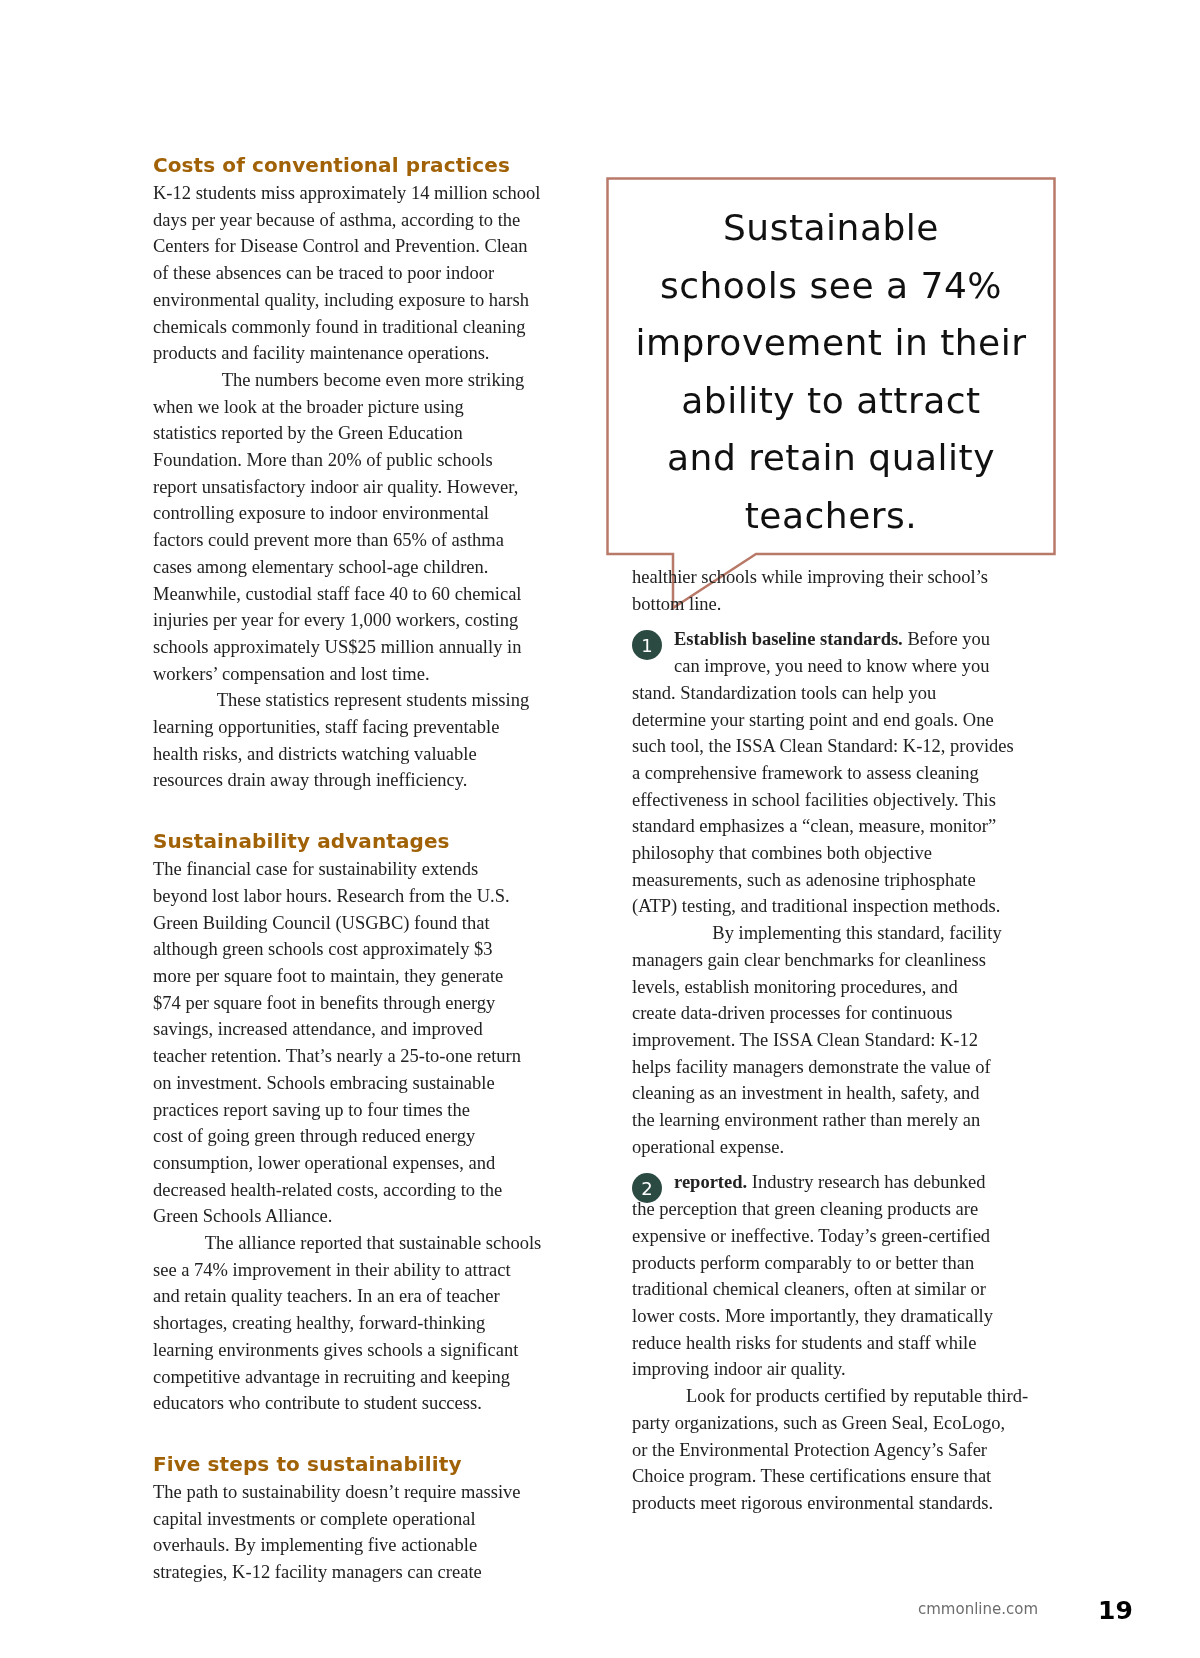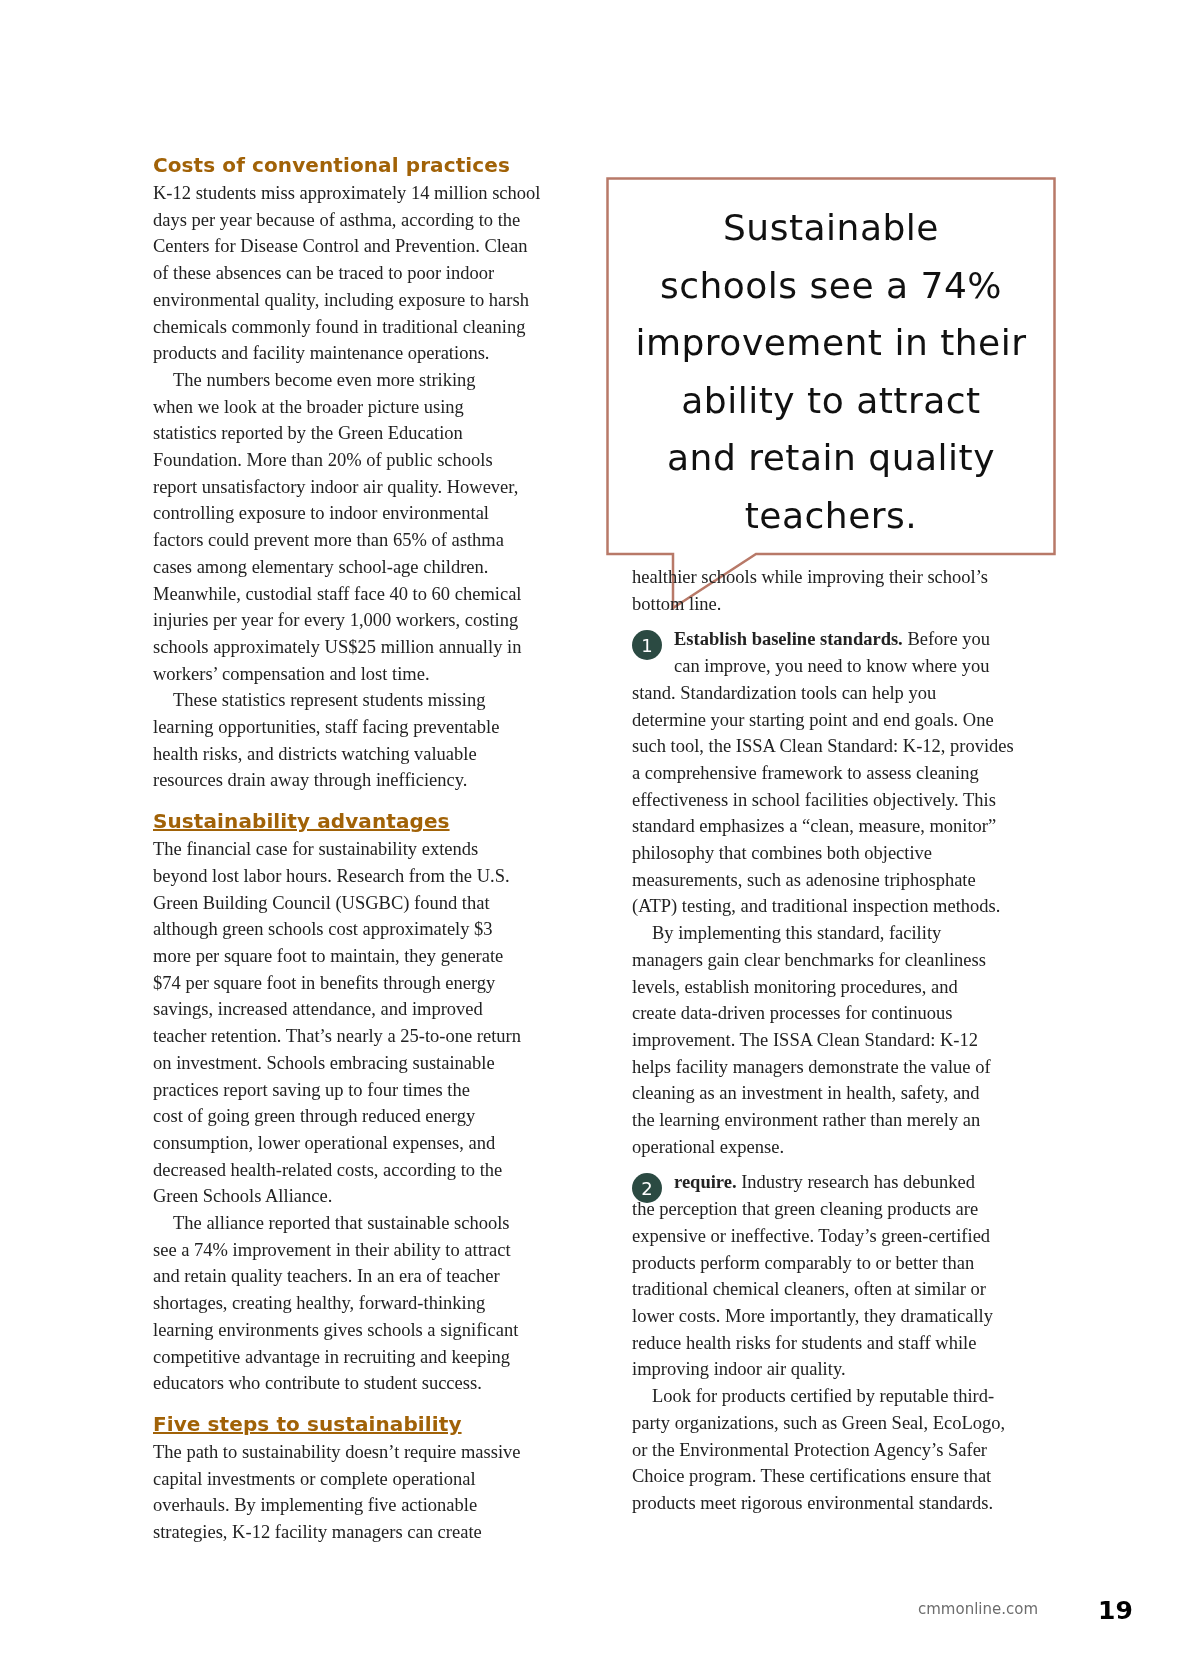--- a/index.html
+++ b/index.html
@@ -11,30 +11,30 @@
   .heading {
     font-family: "DejaVu Sans", sans-serif;
     font-weight: bold;
     font-size: 20px;
     color: #a16207;
     line-height: 30px;
     margin: 0;
     letter-spacing: 0.1px;
     white-space: nowrap;
   }
-  .heading.spaced { margin-top: 12px; text-decoration: underline; }
+  .heading.spaced { margin-top: 32px; }
   .line {
     font-family: "Liberation Serif", serif;
     font-size: 18.5px;
     color: #222;
     line-height: 26.7px;
     white-space: nowrap;
     margin: 0;
   }
-  .line.indent { padding-left: 20px; }
+  .line.indent { padding-left: 20px; text-align: center; }
   .line.hang { padding-left: 42px; }
   .lead { font-weight: bold; }
   .step-gap { height: 9px; }
   .step { position: relative; }
   .step-num {
     position: absolute; left: 0; top: 4px;
     width: 30px; height: 30px; border-radius: 50%;
     background: #2b4a42; color: #fff;
     font-family: "DejaVu Sans", sans-serif; font-size: 18px;
     display: flex; align-items: center; justify-content: center;
@@ -166,21 +166,21 @@
       <p class="line">improvement. The ISSA Clean Standard: K-12</p>
       <p class="line">helps facility managers demonstrate the value of</p>
       <p class="line">cleaning as an investment in health, safety, and</p>
       <p class="line">the learning environment rather than merely an</p>
       <p class="line">operational expense.</p>
     </div>
 
     <div class="step-gap"></div>
     <div class="step">
       <span class="step-num">2</span>
-      <p class="line hang"><span class="lead">require.</span><span> Industry research has debunked</span></p>
+      <p class="line hang"><span class="lead">reported.</span><span> Industry research has debunked</span></p>
       <p class="line">the perception that green cleaning products are</p>
       <p class="line">expensive or ineffective. Today’s green-certified</p>
       <p class="line">products perform comparably to or better than</p>
       <p class="line">traditional chemical cleaners, often at similar or</p>
       <p class="line">lower costs. More importantly, they dramatically</p>
       <p class="line">reduce health risks for students and staff while</p>
       <p class="line">improving indoor air quality.</p>
       <p class="line indent">Look for products certified by reputable third-</p>
       <p class="line">party organizations, such as Green Seal, EcoLogo,</p>
       <p class="line">or the Environmental Protection Agency’s Safer</p>

